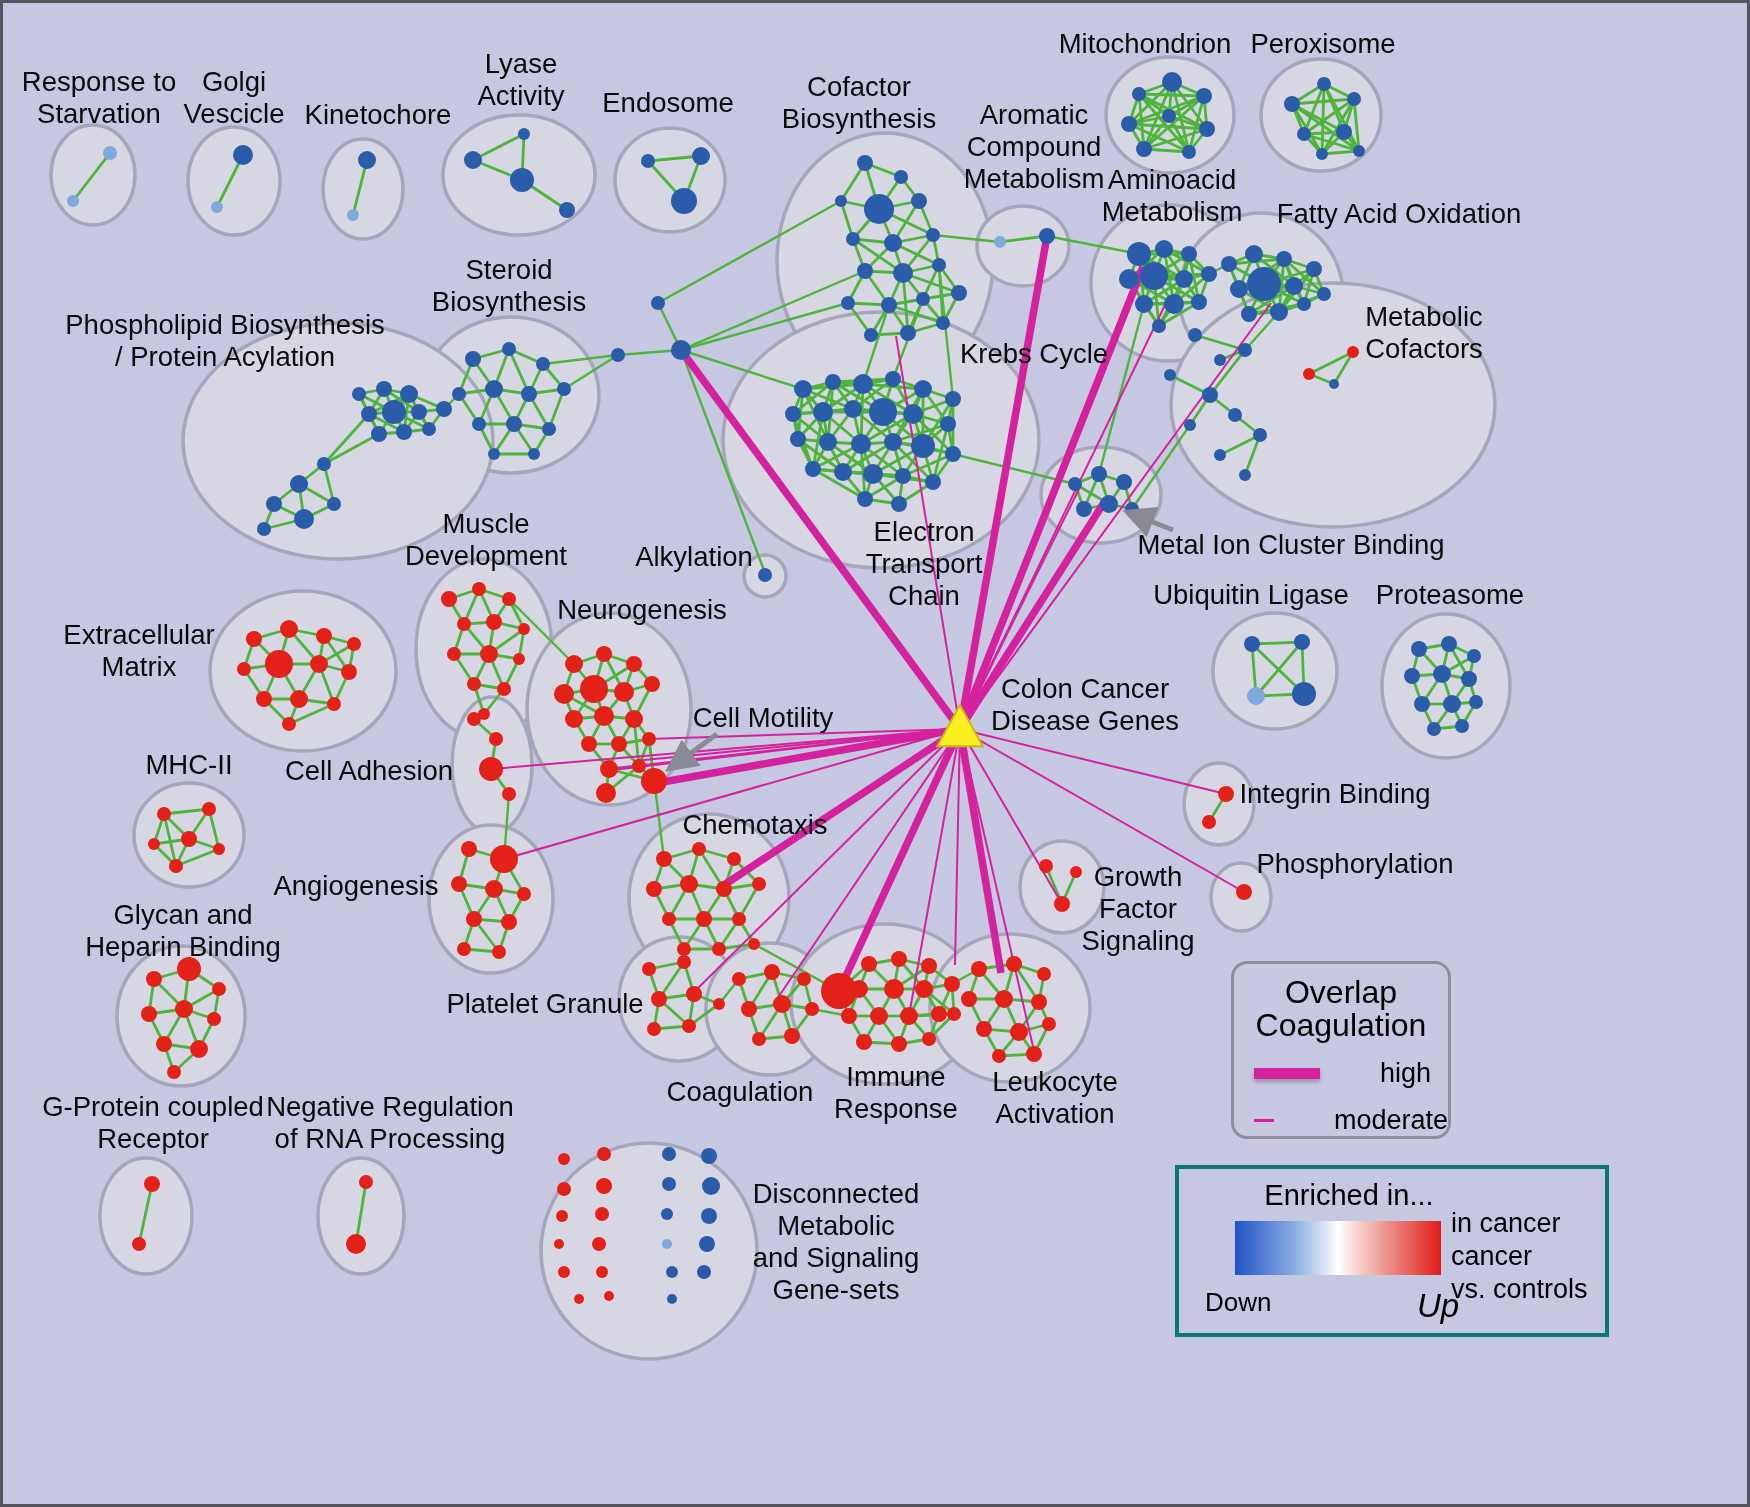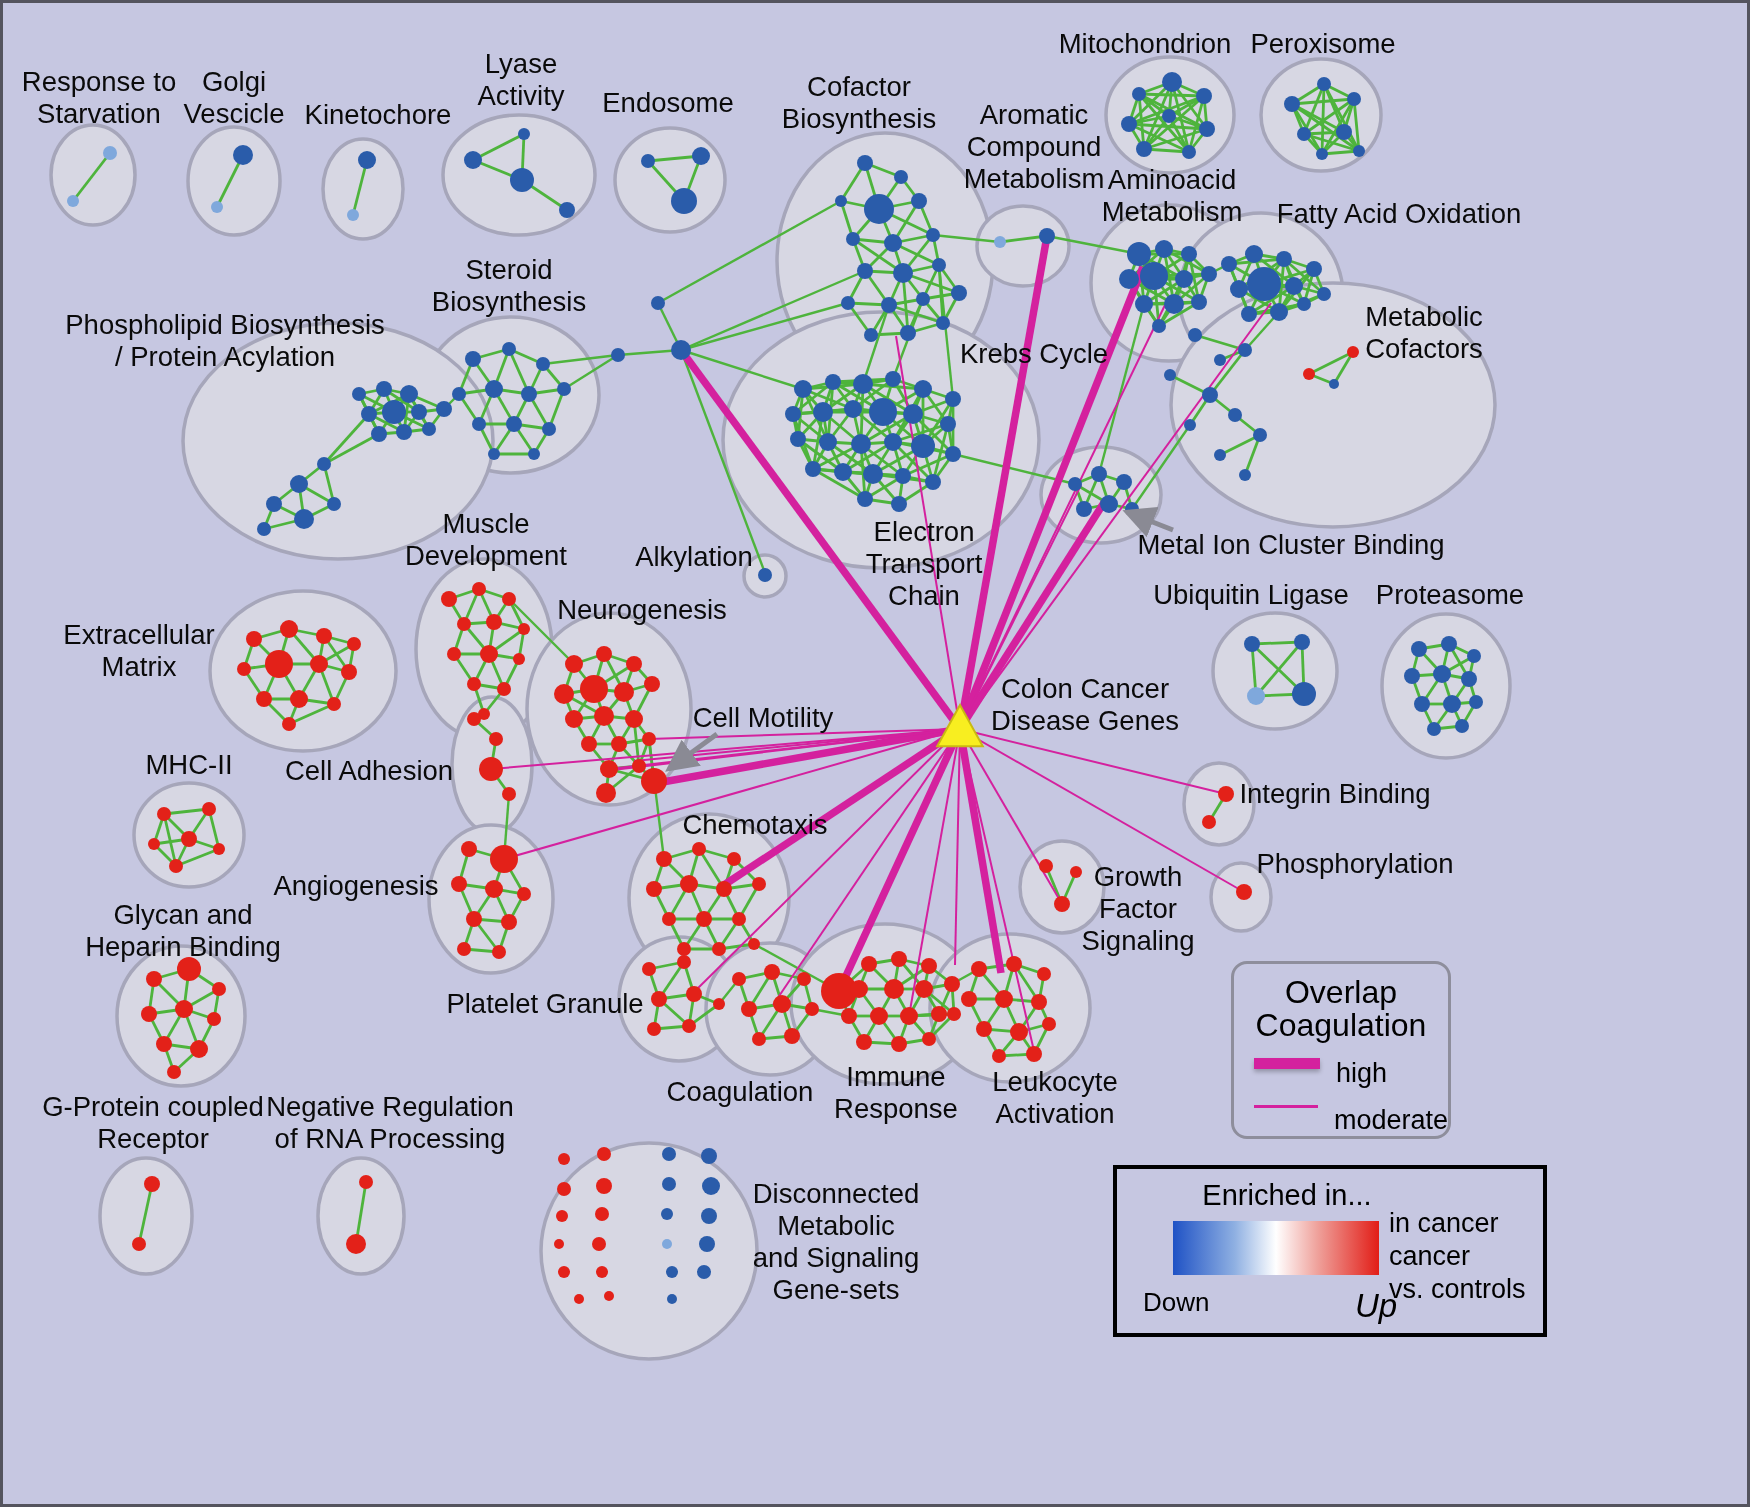--- a/index.html
+++ b/index.html
@@ -1,25 +1,25 @@
 <!DOCTYPE html>
 <html><head>
 <meta charset="utf-8">
 <style>
   html,body{margin:0;padding:0;background:#9fa0b8;font-family:"Liberation Sans",sans-serif;}
   .figure{position:relative;width:1750px;height:1507px;background:#c6c7e1;border:3px solid #54545e;box-sizing:border-box;overflow:hidden;}
   svg{position:absolute;left:0;top:0;}
   svg text{font-family:"Liberation Sans",sans-serif;font-size:27.5px;fill:#0a0a0a;}
   .legend-overlap{position:absolute;left:1228px;top:958px;width:214px;height:172px;border:3px solid #8e8e9c;border-radius:16px;}
   .legend-overlap .title{text-align:center;font-size:32px;line-height:33px;margin-top:12px;}
-  .legend-overlap .row{display:flex;align-items:flex-start;margin:16px 0 0 20px;}
+  .legend-overlap .row{display:flex;align-items:center;margin:16px 0 0 20px;gap:44px;}
   .line-high{width:66px;height:11px;background:#d4219e;box-shadow:0 3px 4px rgba(0,0,0,0.25);}
   .line-moderate{width:66px;height:3px;background:#d4219e;}
   .legend-overlap .lbl{margin-left:16px;font-size:27px;}
-  .legend-enriched{position:absolute;left:1110px;top:1162px;width:426px;height:164px;border:4px solid #000000;}
+  .legend-enriched{position:absolute;left:1172px;top:1162px;width:426px;height:164px;border:4px solid #0f766e;}
   .le-title{position:absolute;left:30px;top:10px;width:280px;text-align:center;font-size:29px;}
   .gradient-bar{position:absolute;left:56px;top:52px;width:206px;height:54px;background:linear-gradient(90deg,#1f52c5 0%,#8fb0e2 30%,#ffffff 50%,#efa29c 70%,#e21d17 100%);}
   .down{position:absolute;left:26px;top:118px;font-size:26px;}
   .up{position:absolute;left:238px;top:118px;font-size:33px;font-style:italic;}
   .note{position:absolute;left:272px;top:38px;width:152px;text-align:left;font-size:27px;line-height:33px;}
   .note span{display:block;}
 </style>
 </head>
 <body>
 

